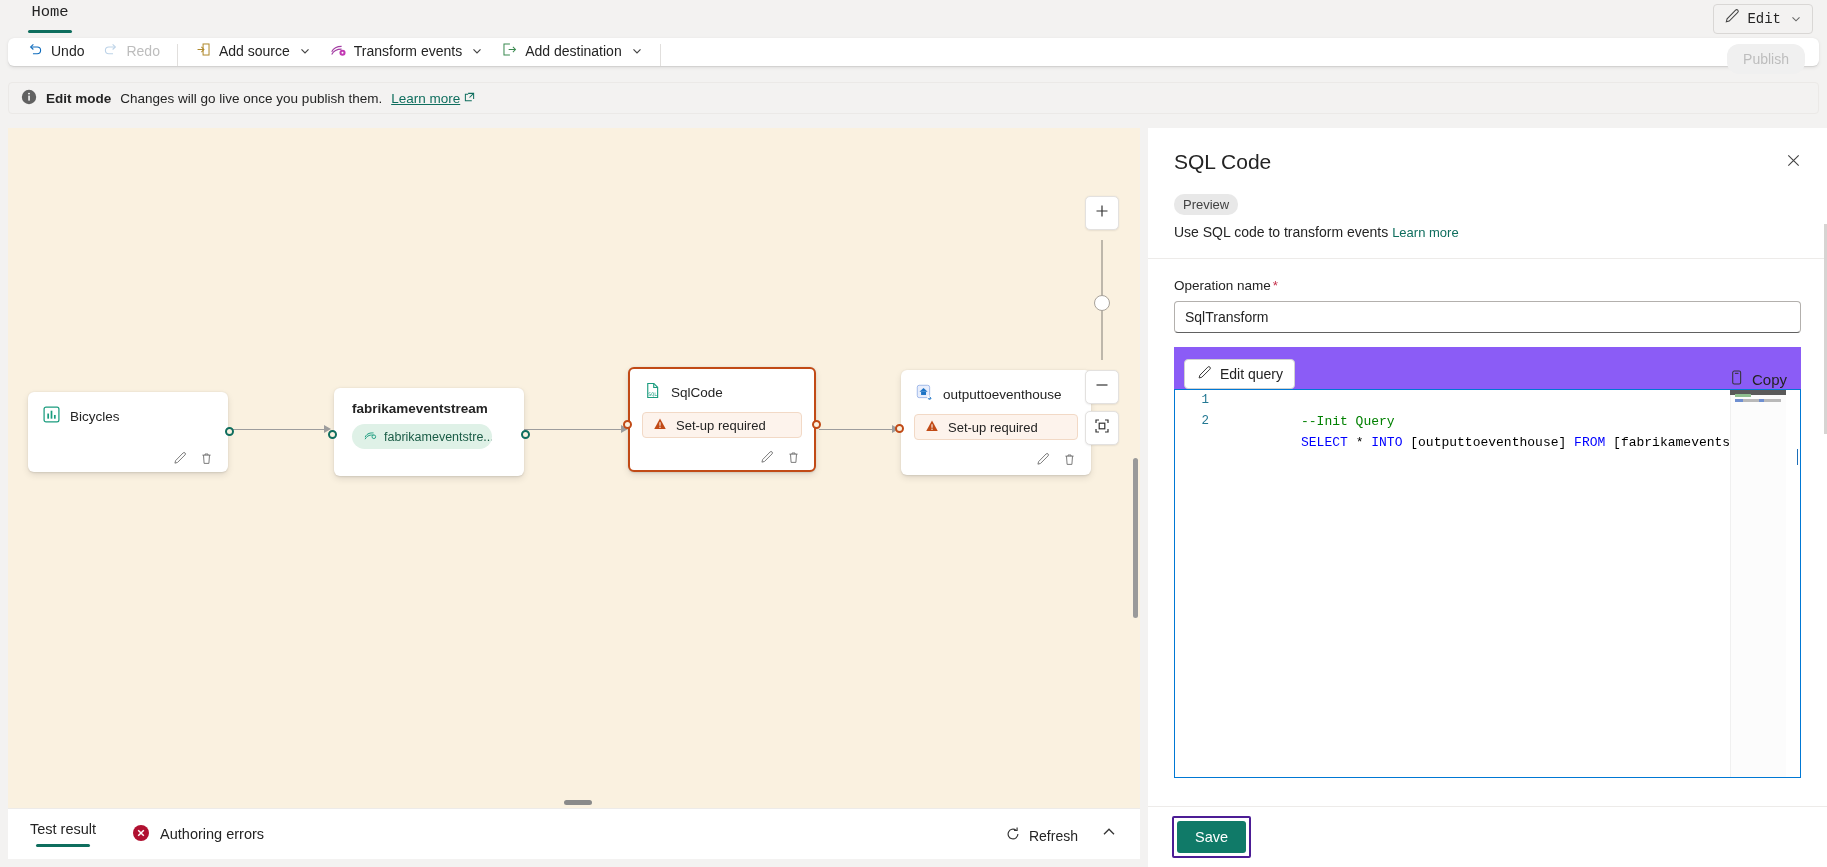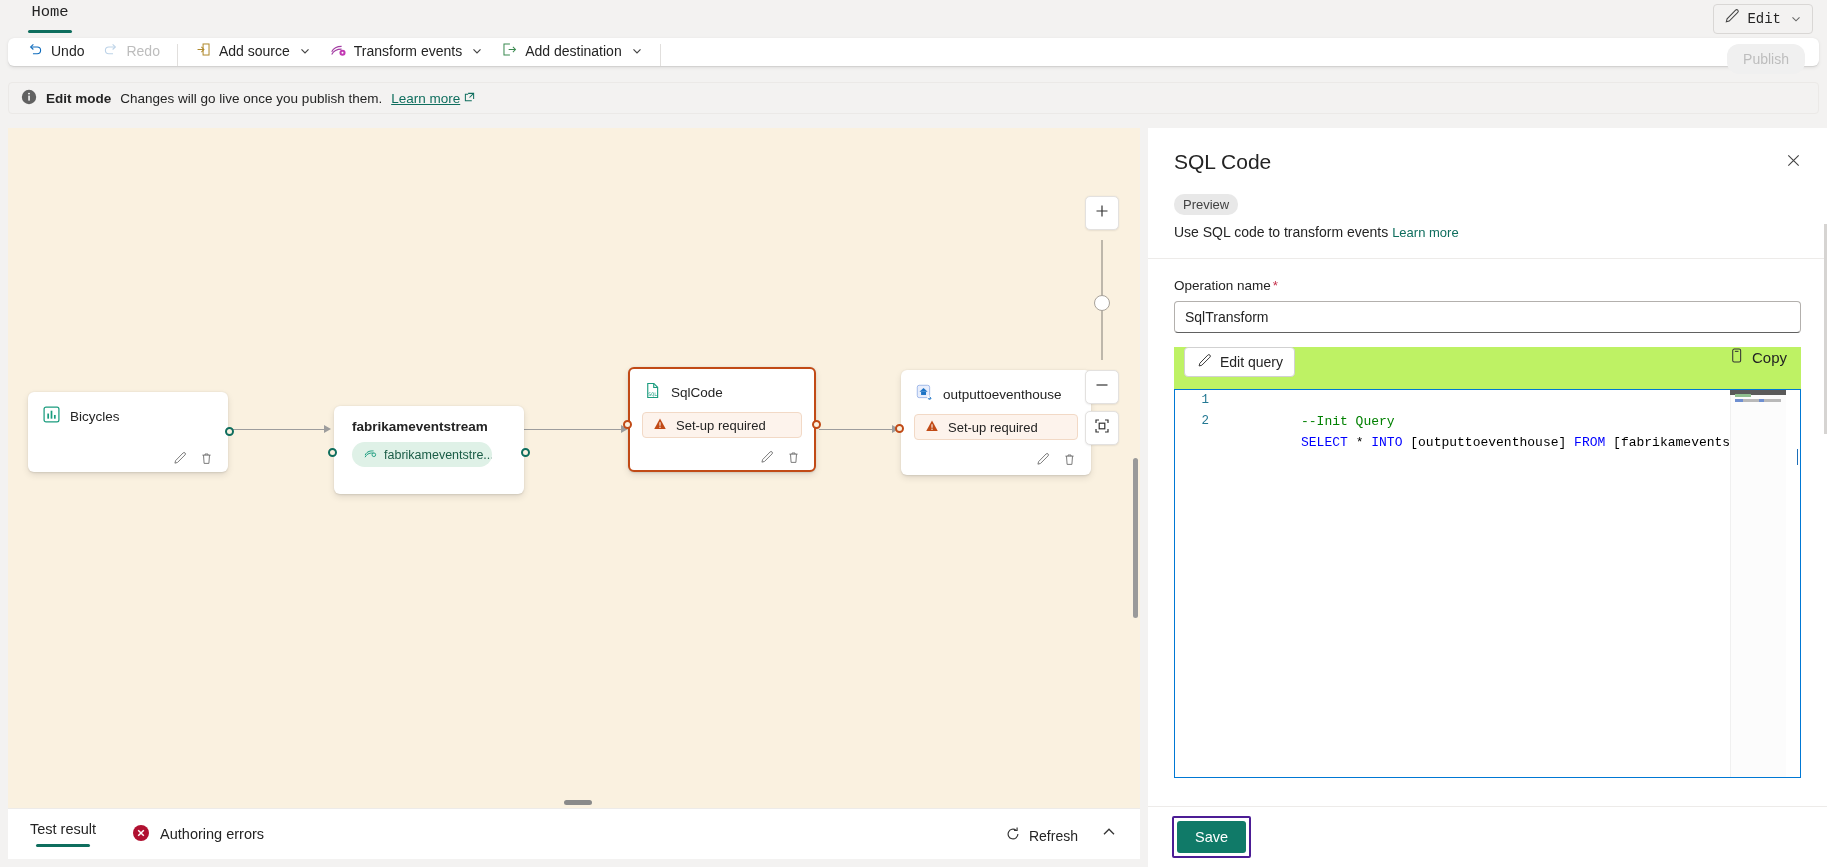--- a/index.html
+++ b/index.html
@@ -188,21 +188,21 @@
   .req { color: #c4314b; margin-left: 2px; }
   .text-input {
     margin: 8px 0 0 26px; width: 627px; height: 32px;
     border: 1px solid #b3b0ad; border-bottom: 1.5px solid #616161;
     border-radius: 4px; padding: 0 10px; font-size: 14px;
     color: #242424; font-family: inherit; background: #fff; outline: none;
   }
 
   .editor-toolbar {
     margin: 14px 0 0 26px; width: 627px; height: 42px;
-    background: #bef264; display: flex; align-items: flex-start;
+    background: #8b5cf6; display: flex; align-items: flex-end;
     padding: 0 10px; justify-content: space-between;
   }
   .tb-btn {
     display: flex; align-items: center; gap: 8px; height: 30px;
     padding: 0 11px; background: #fff; border: 1px solid #d1d1d1;
     border-radius: 4px; font-size: 14px; color: #242424; cursor: pointer;
   }
   .tb-link { display: flex; align-items: center; gap: 7px; font-size: 15px; color: #242424; cursor: pointer; padding-right: 4px; }
 
   .code-area {
@@ -397,21 +397,21 @@
         </span>
         <span class="node-act">
           <svg width="15" height="15" viewBox="0 0 20 20">
               <path d="M4.5 5.5h11M8 5.5V4h4v1.5M6 5.5l.8 11h6.4l.8-11" fill="none" stroke="#444" stroke-width="1.2"></path>
             </svg>
         </span>
       </div>
       <div class="port" style="right:-7px; top:34px;"></div>
     </div>
 
-    <div class="node" style="left:326px; top:278px; width:190px; height:88px;">
+    <div class="node" style="left:326px; top:260px; width:190px; height:88px;">
       <div class="node-title bold" style="padding-left:17px;">
         <span>fabrikameventstream</span>
       </div>
       <div class="node-pill" style="margin-left:17px; max-width:140px;">
         <span>
           <svg width="14" height="14" viewBox="0 0 20 20">
               <path d="M3 13c3-6 8-6 12-6M3 16c3-6 8-6 12-6" fill="none" stroke="#1a9c7e" stroke-width="1.4"></path>
               <circle cx="15.5" cy="12.5" r="2.6" fill="none" stroke="#1a9c7e" stroke-width="1.3"></circle>
             </svg>
         </span>

